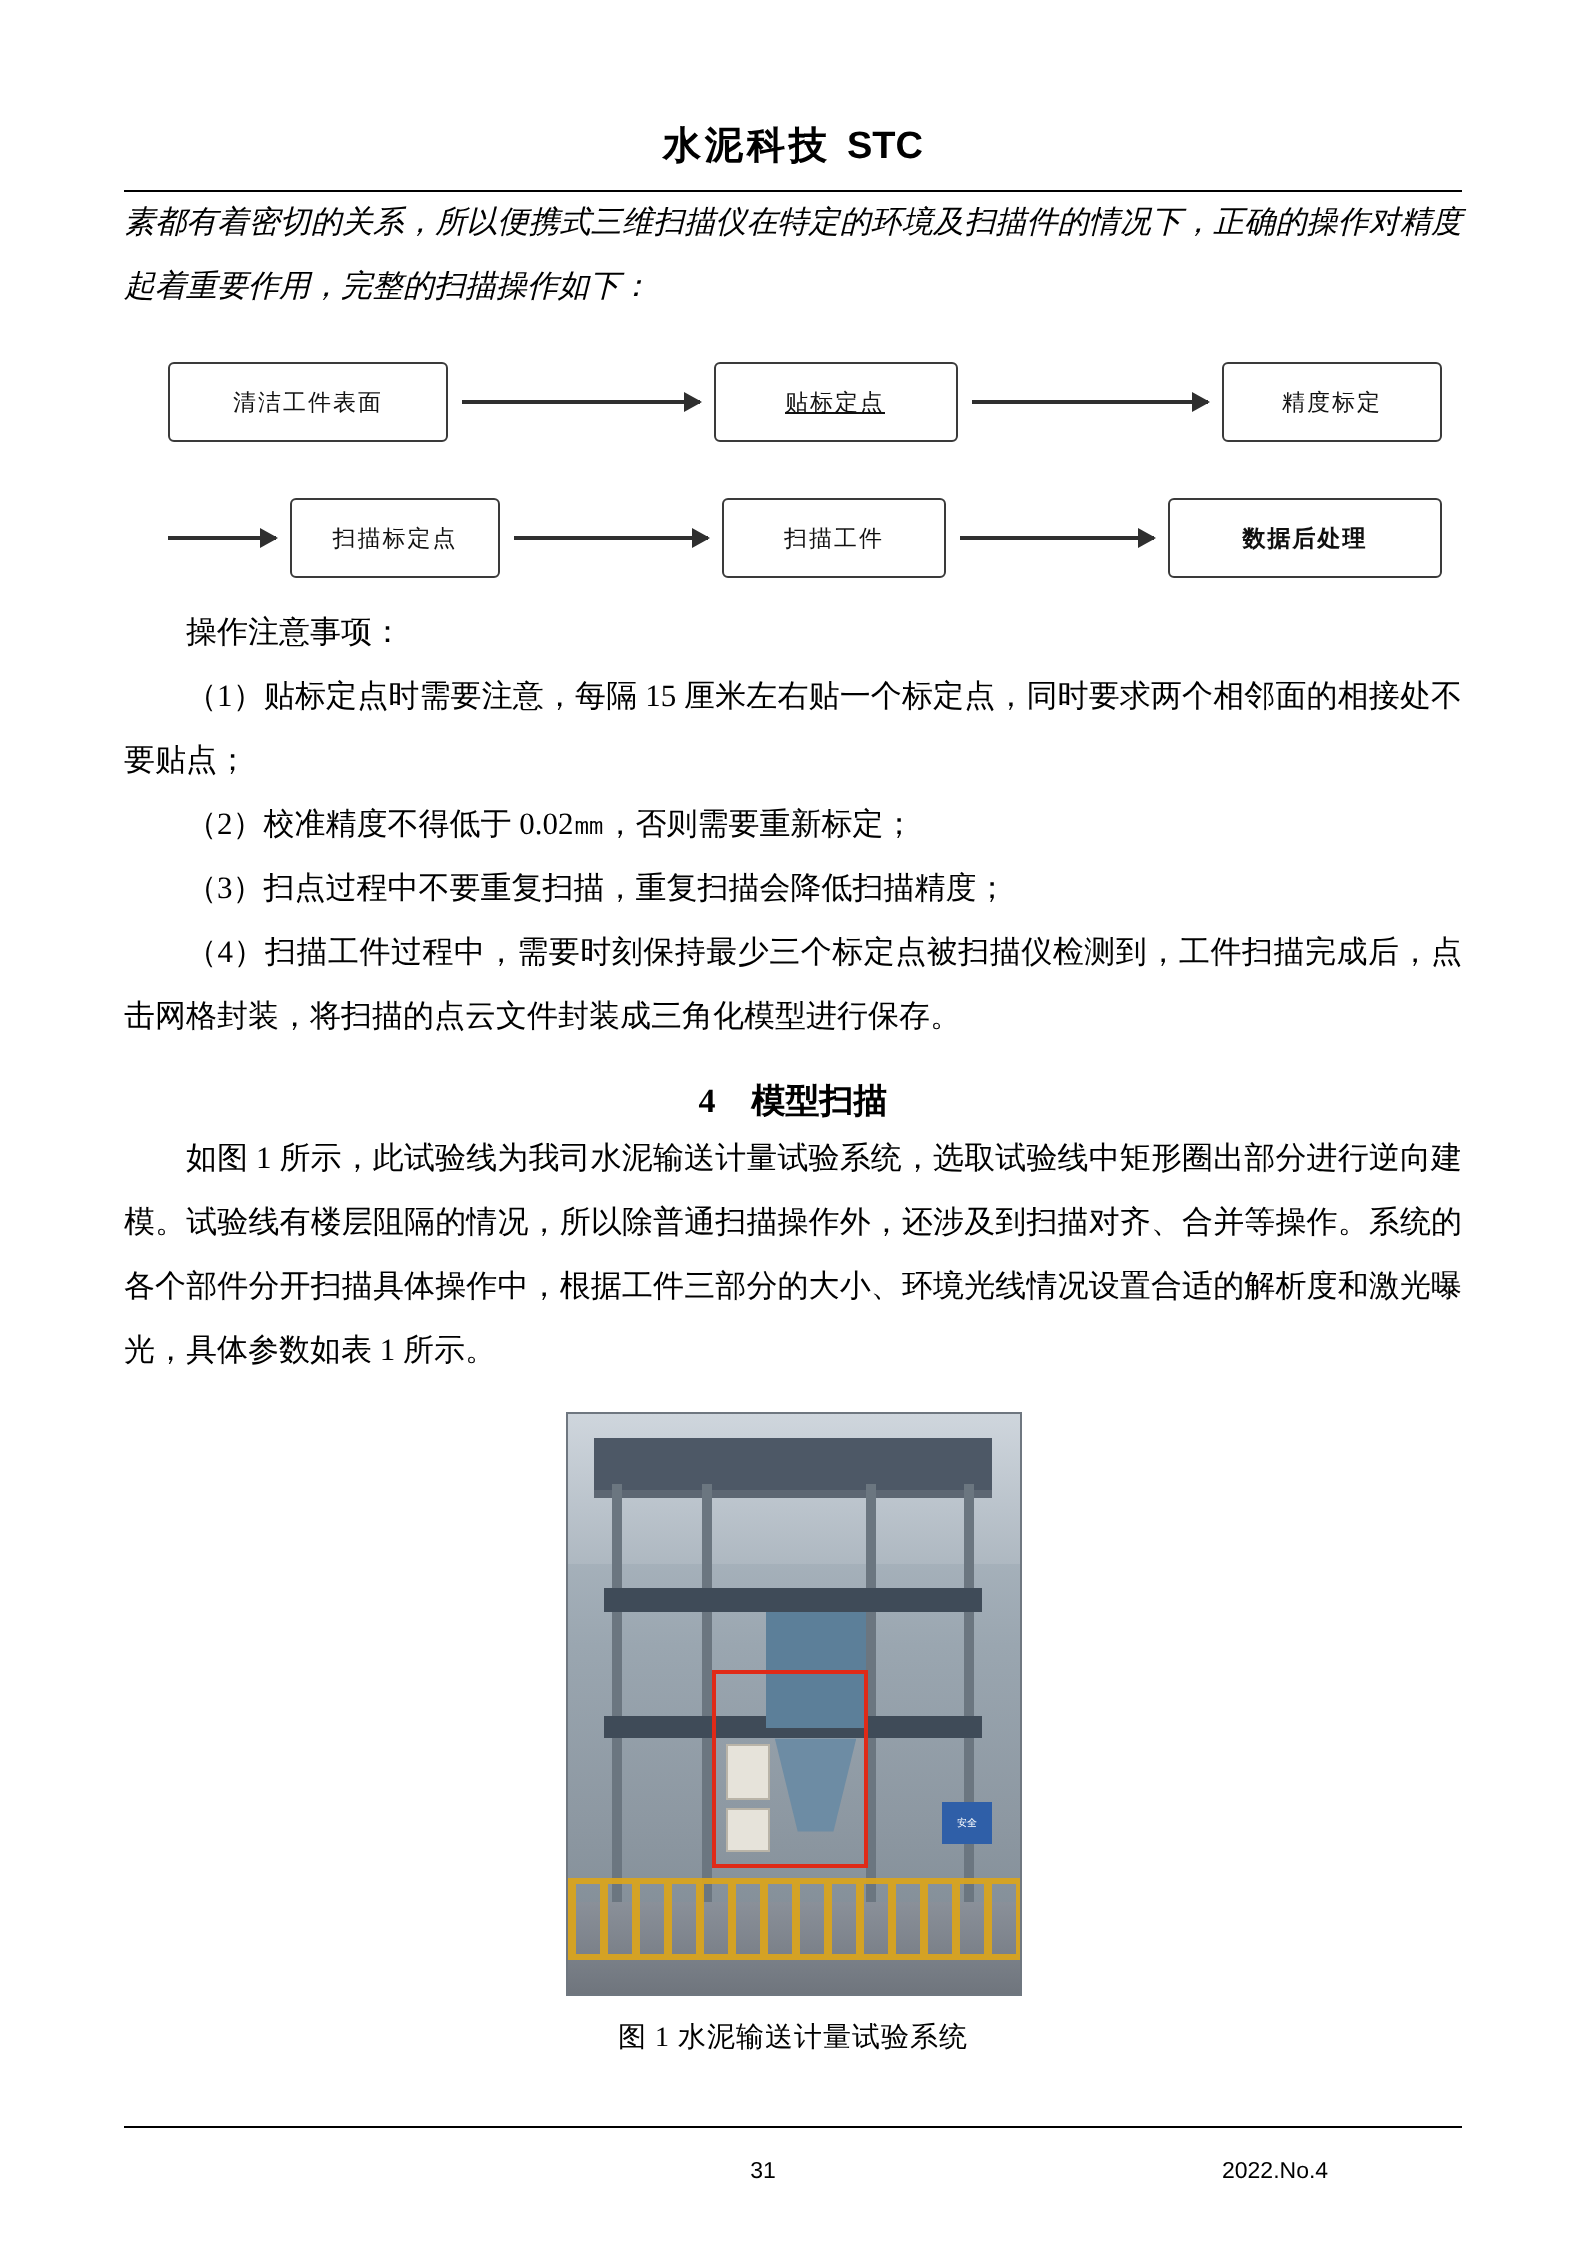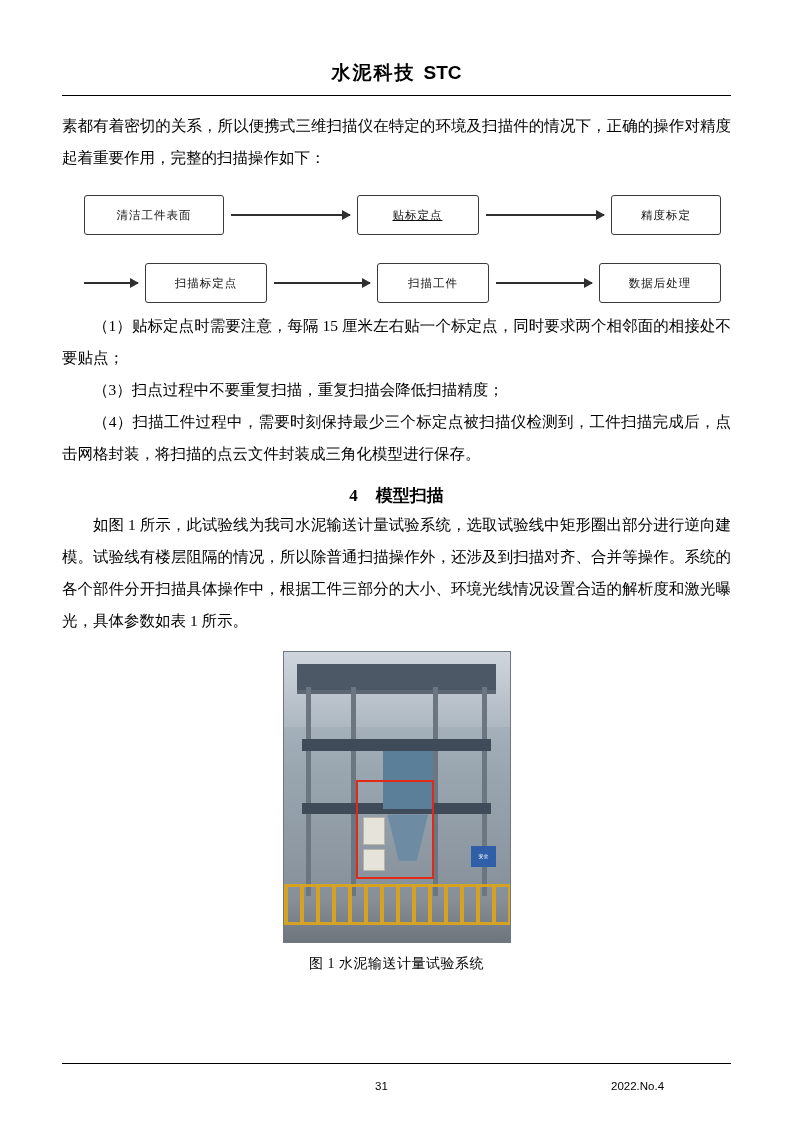--- a/index.html
+++ b/index.html
@@ -77,23 +77,23 @@
     justify-content: center;
     font-size: 11.5px;
     font-family: "Liberation Sans", "DejaVu Sans", sans-serif;
     letter-spacing: 1px;
     color: #111;
     box-sizing: border-box;
   }
   .b1 { width: 140px; }
   .b2 { width: 122px; text-decoration: underline; }
   .b3 { width: 110px; }
-  .b4 { width: 122px; }
+  .b4 { width: 105px; }
   .b5 { width: 112px; }
-  .b6 { width: 122px; }
+  .b6 { width: 137px; font-weight: bold; }
   .arrow {
     flex: 1;
     position: relative;
     height: 2px;
     background: #2f2f2f;
     margin: 0 7px;
   }
   .arrow::after {
     content: "";
     position: absolute;
@@ -238,41 +238,43 @@
 <body>
 
 <div class="page">
   <div class="content">
 
     <div class="header">
       <span>水泥科技</span><span class="stc">STC</span>
     </div>
     <div class="rule-top"></div>
 
-    <p class="body-text" style="margin-top:14px;">素都有着密切的关系，所以便携式三维扫描仪在特定的环境及扫描件的情况下，正确的操作对精度起着重要作用，完整的扫描操作如下：</p>
+    <p class="body-text" style="font-style:italic;">素都有着密切的关系，所以便携式三维扫描仪在特定的环境及扫描件的情况下，正确的操作对精度起着重要作用，完整的扫描操作如下：</p>
 
     <div class="flow">
       <div class="flow-row">
         <div class="box b1">清洁工件表面</div>
         <div class="arrow"></div>
         <div class="box b2">贴标定点</div>
         <div class="arrow"></div>
         <div class="box b3">精度标定</div>
       </div>
       <div class="flow-row second">
         <div class="arrow lead"></div>
         <div class="box b4">扫描标定点</div>
         <div class="arrow"></div>
         <div class="box b5">扫描工件</div>
         <div class="arrow"></div>
         <div class="box b6">数据后处理</div>
       </div>
     </div>
 
+    <p class="body-text indent2 para">操作注意事项：</p>
     <p class="body-text indent2">（1）贴标定点时需要注意，每隔 15 厘米左右贴一个标定点，同时要求两个相邻面的相接处不要贴点；</p>
+    <p class="body-text indent2">（2）校准精度不得低于 0.02㎜，否则需要重新标定；</p>
     <p class="body-text indent2">（3）扫点过程中不要重复扫描，重复扫描会降低扫描精度；</p>
     <p class="body-text indent2">（4）扫描工件过程中，需要时刻保持最少三个标定点被扫描仪检测到，工件扫描完成后，点击网格封装，将扫描的点云文件封装成三角化模型进行保存。</p>
 
     <div class="section-head">
       <span class="num">4</span><span>模型扫描</span>
     </div>
 
     <p class="body-text indent2">如图 1 所示，此试验线为我司水泥输送计量试验系统，选取试验线中矩形圈出部分进行逆向建模。试验线有楼层阻隔的情况，所以除普通扫描操作外，还涉及到扫描对齐、合并等操作。系统的各个部件分开扫描具体操作中，根据工件三部分的大小、环境光线情况设置合适的解析度和激光曝光，具体参数如表 1 所示。</p>
 
     <div class="figure">

